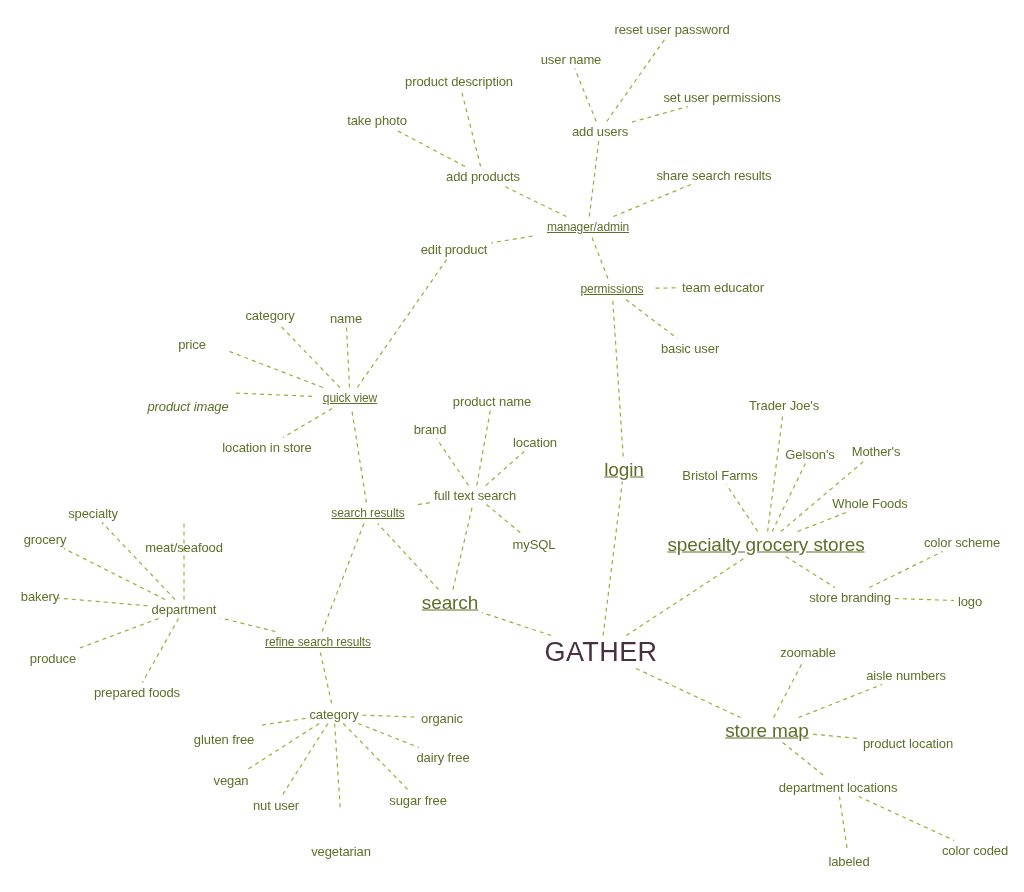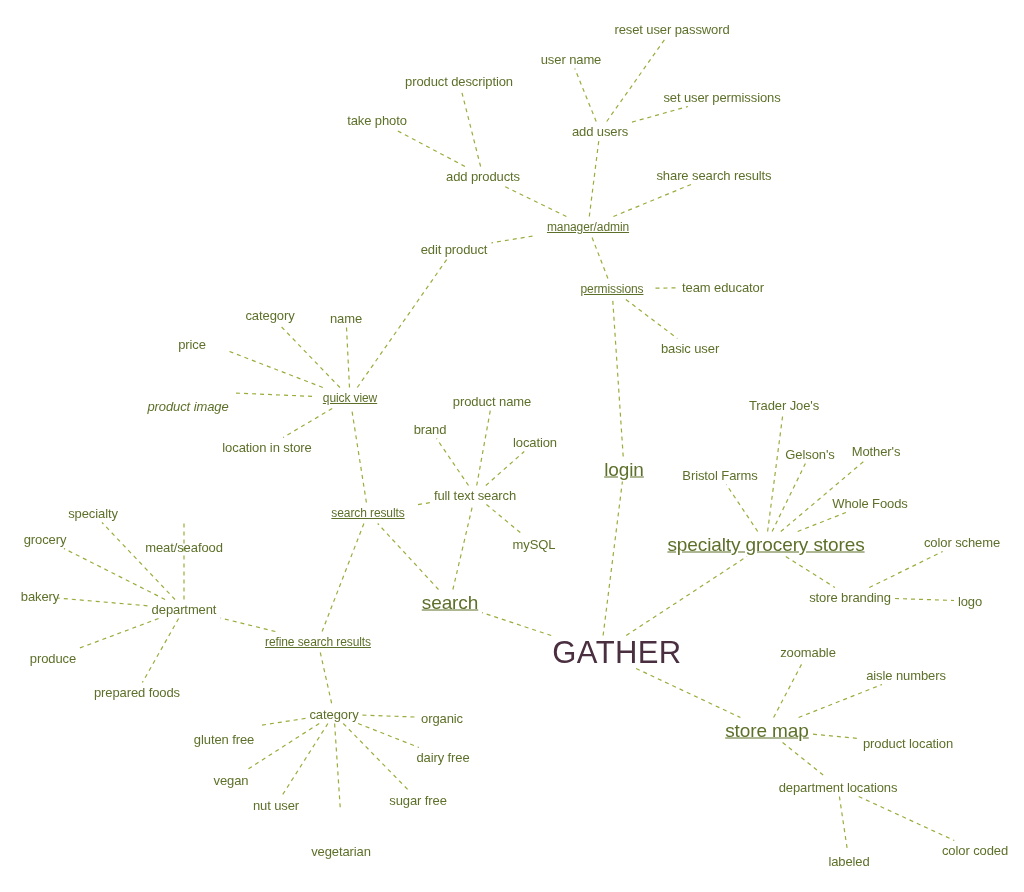--- a/index.html
+++ b/index.html
@@ -26,23 +26,22 @@
   .node {
     position: absolute;
     white-space: nowrap;
     color: #5d7029;
     line-height: 1;
     transform: translate(-50%, -50%);
     letter-spacing: -0.1px;
   }
   .node.root {
     color: #4a2f40;
-    font-size: 31px;
+    font-size: 27px;
     letter-spacing: 0.4px;
-    margin-left: 16px;
   }
   .node.lvl1 { font-size: 19px; text-decoration: underline; }
   .node.lvl2 { font-size: 12px; text-decoration: underline; }
   .node.lvl3 { font-size: 13px; }
 </style>
 </head>
 <body>
 
 <div id="canvas">
   <svg id="edges" viewBox="0 0 1024 892" xmlns="http://www.w3.org/2000/svg">

